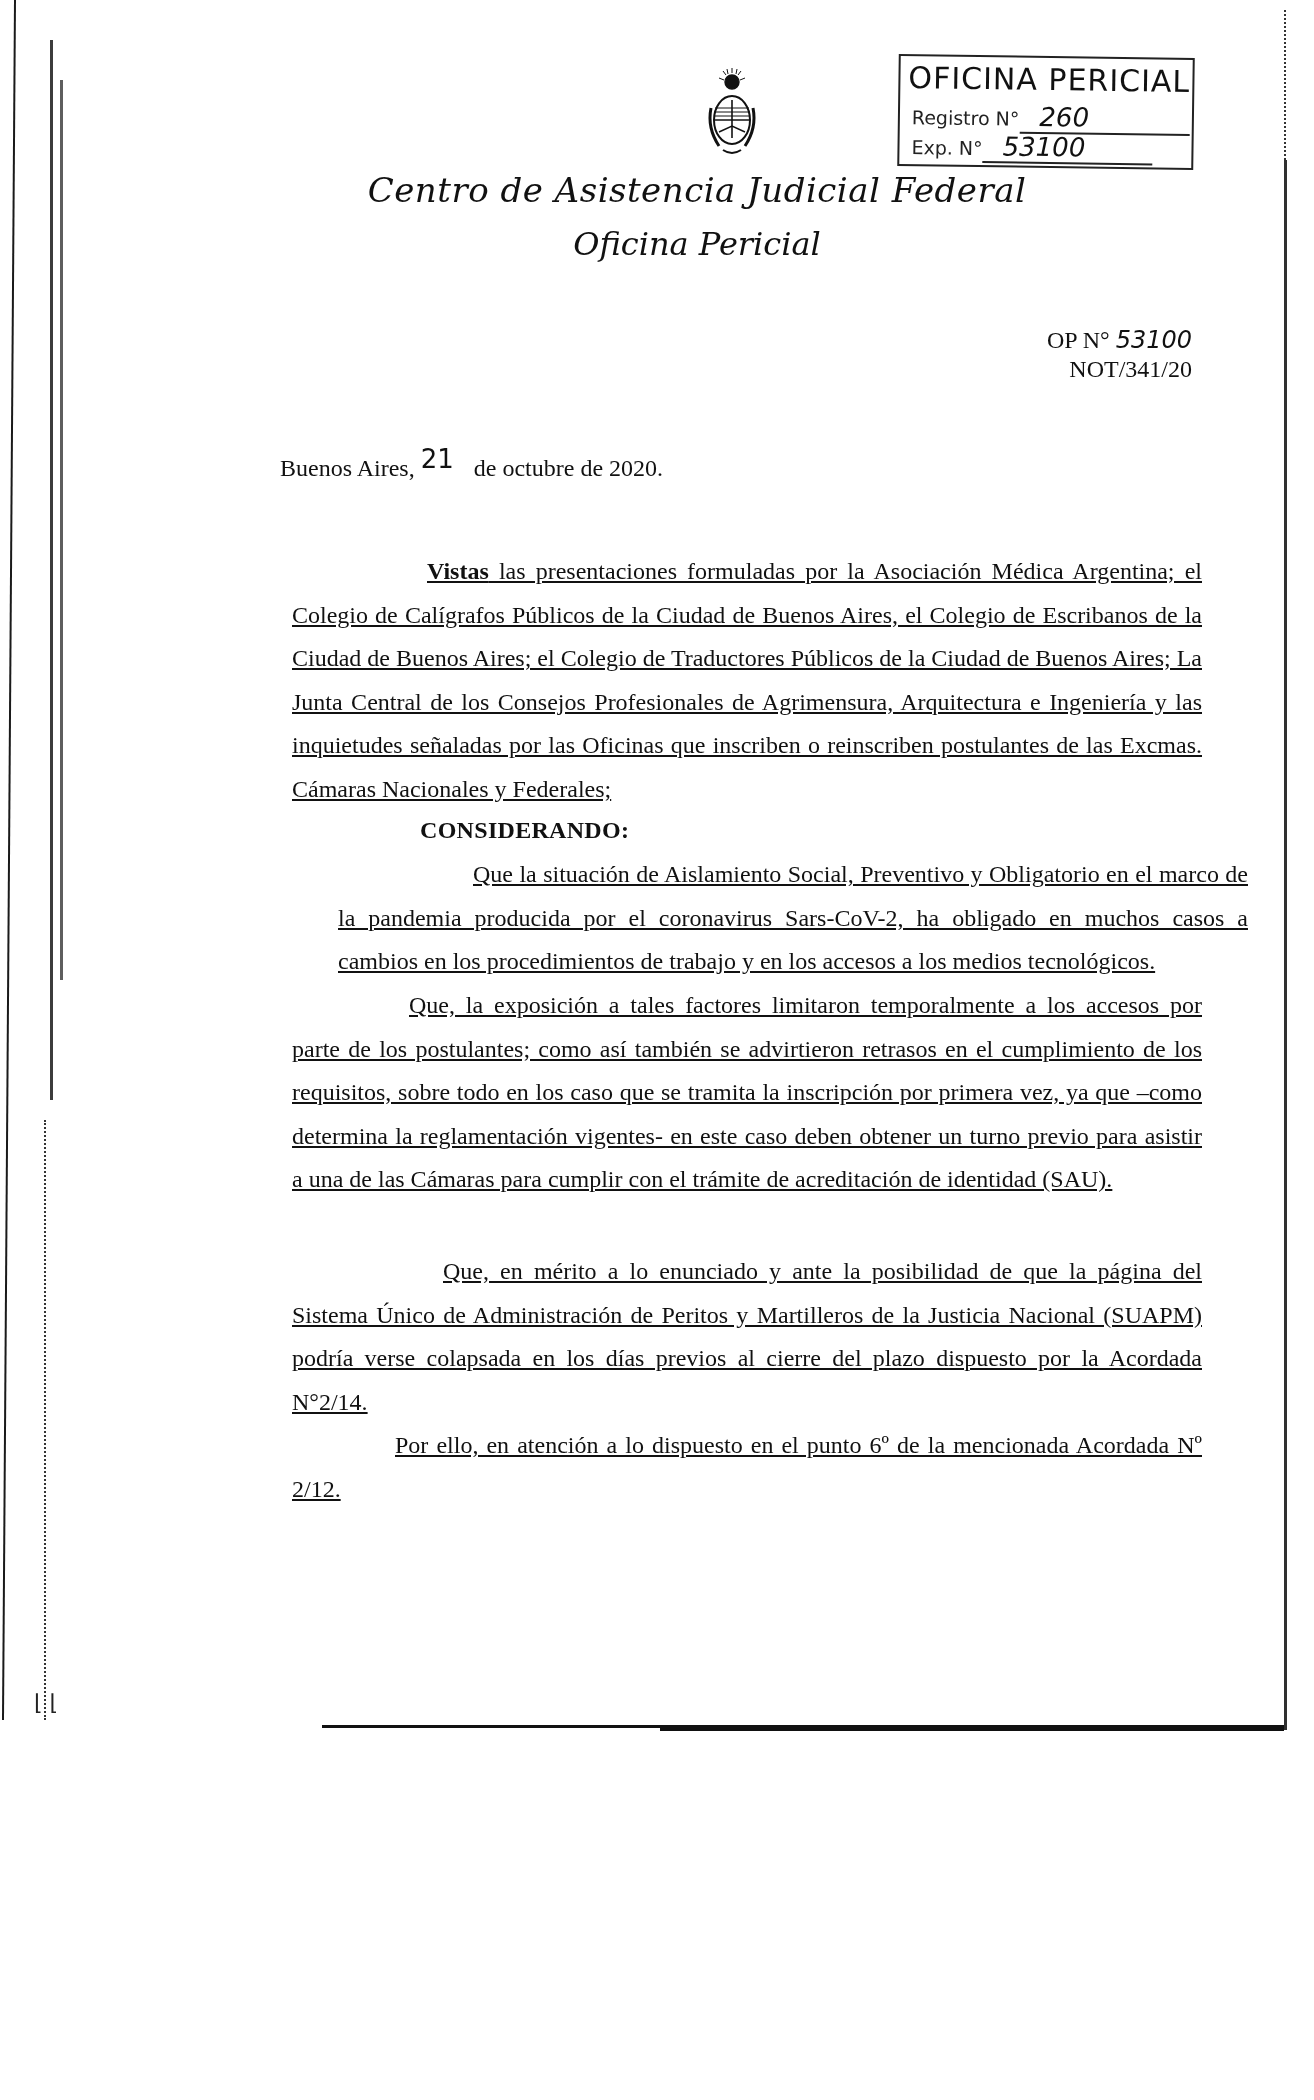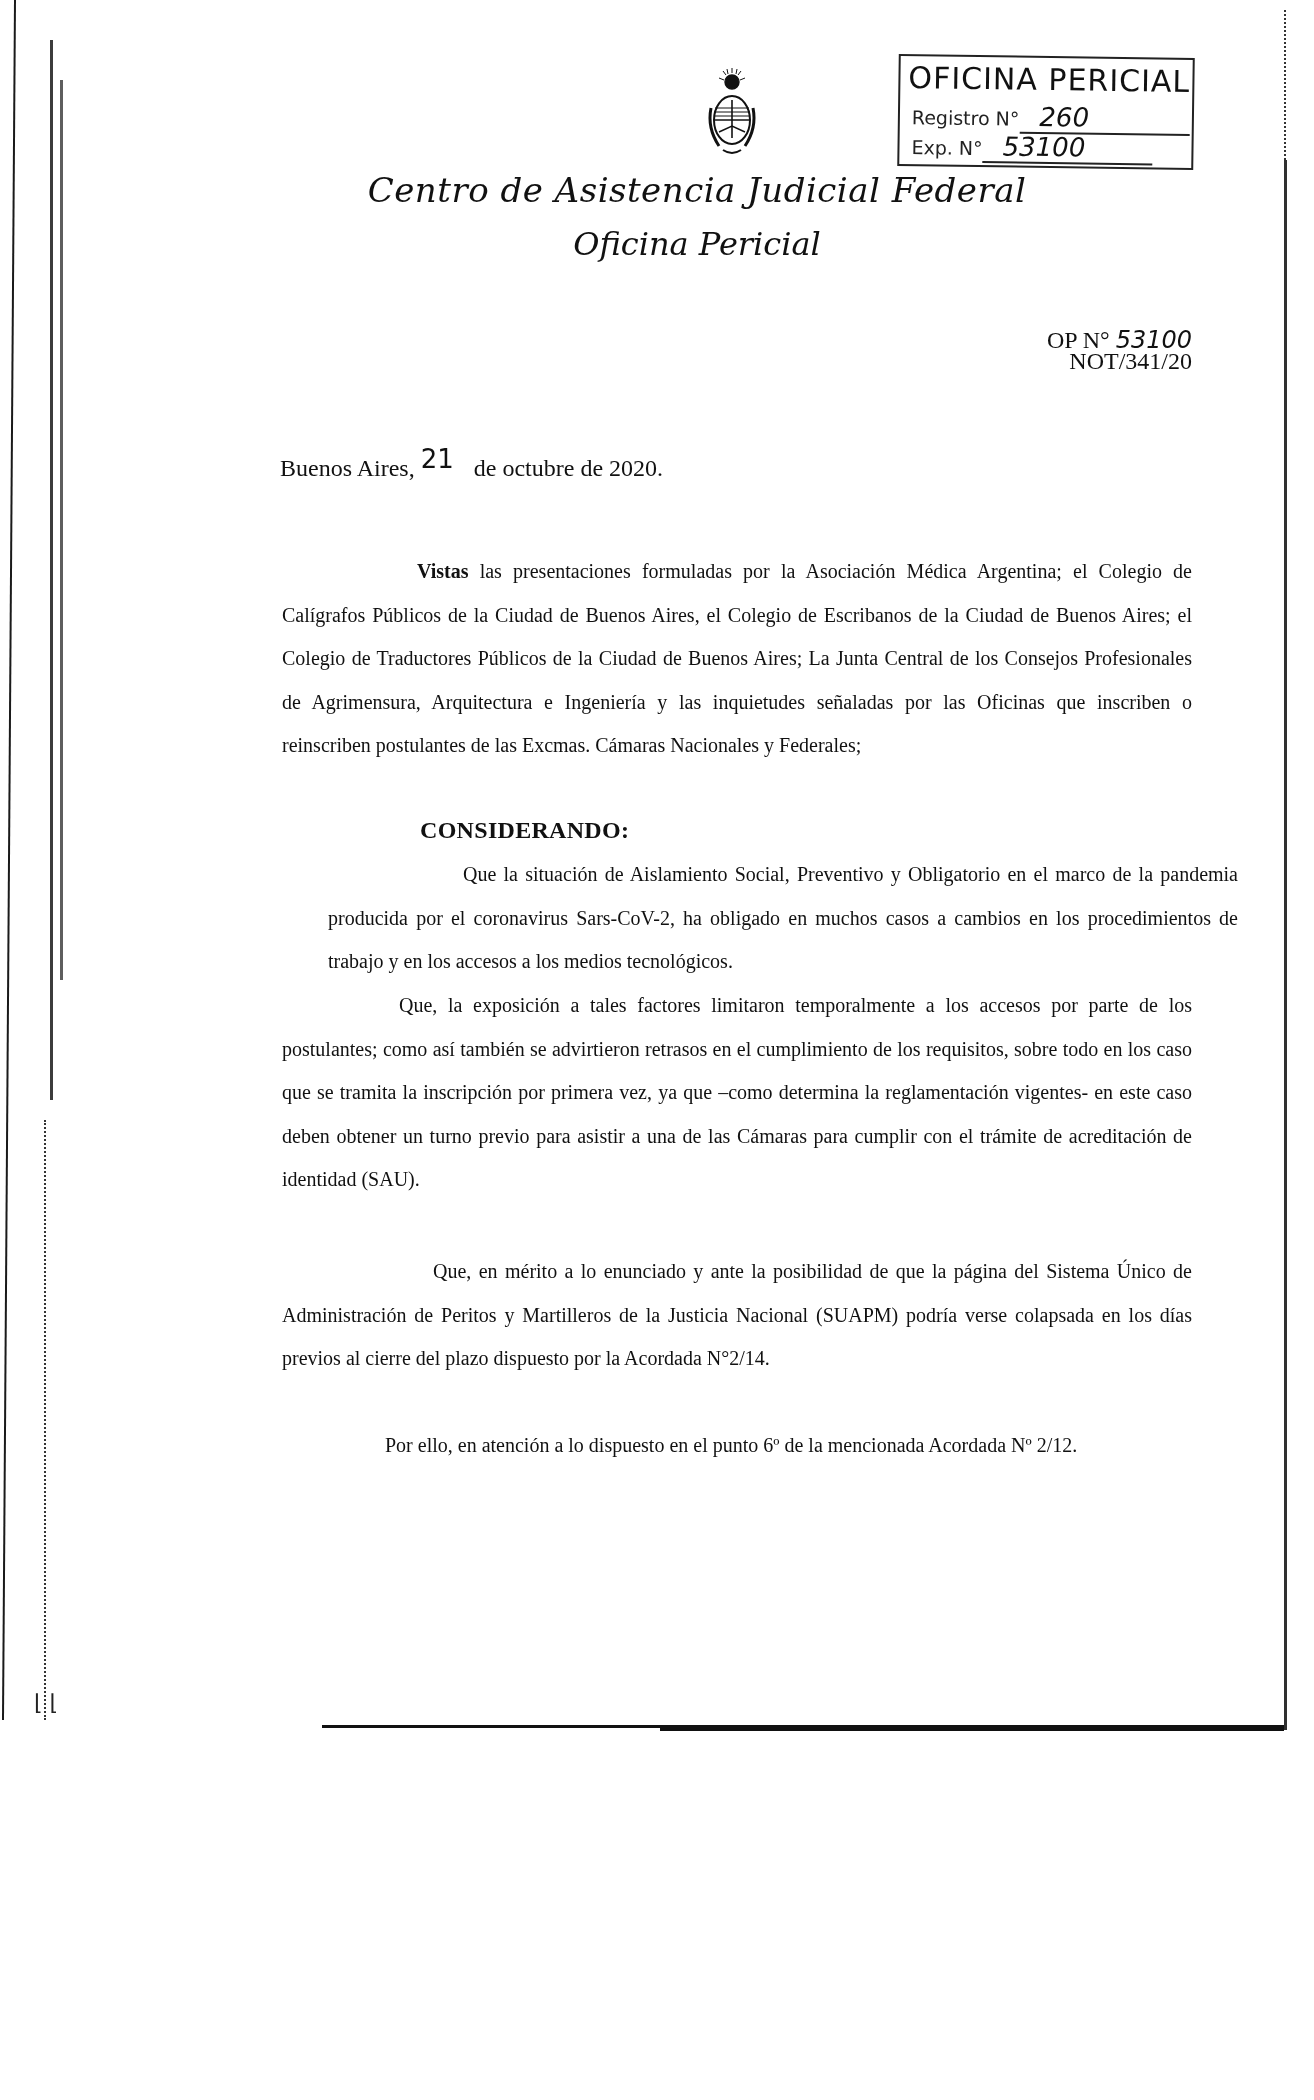--- a/index.html
+++ b/index.html
@@ -15,22 +15,22 @@
   .stamp .hand { font-family: "DejaVu Sans", sans-serif; font-size: 26px; font-style: italic; color: #111;
                  display: inline-block; border-bottom: 2px solid #222; min-width: 150px; padding-left: 20px; }
   .letterhead { position: absolute; left: 0; width: 1314px; text-align: center;
                 font-family: "DejaVu Serif", serif; font-style: italic; color: #111; }
   .lh1 { top: 170px; font-size: 34px; letter-spacing: 0.5px; padding-left: 40px; }
   .lh2 { top: 225px; font-size: 32px; padding-left: 40px; }
   .ref { position: absolute; right: 122px; font-size: 24px; text-align: center; }
   .ref .hand { font-family: "DejaVu Sans", sans-serif; font-style: italic; font-size: 24px; }
   .date { position: absolute; left: 280px; top: 452px; font-size: 24px; }
   .date .hand { font-family: "DejaVu Sans", sans-serif; font-size: 26px; display: inline-block; margin: 0 20px 0 6px; transform: translateY(-8px); }
-  .body { position: absolute; left: 282px; width: 910px; font-size: 20px; line-height: 43.6px;
-          text-align: justify; font-family: "Liberation Serif", serif; }
+  .body { position: absolute; left: 292px; width: 910px; font-size: 24px; line-height: 43.6px;
+          text-align: justify; font-family: "Liberation Serif", serif; text-decoration: underline; }
   .body p { margin: 0; text-indent: 0; }
   .indent-a { text-indent: 135px !important; }
   .indent-b { text-indent: 117px !important; }
   .indent-c { text-indent: 151px !important; }
   .indent-d { text-indent: 103px !important; }
   .heading { position: absolute; left: 420px; top: 817px; font-size: 24px; font-weight: bold; letter-spacing: 0.3px; }
   .bottom-rule { position: absolute; left: 322px; top: 1725px; width: 962px; height: 3px; background: #111; }
   .bottom-rule2 { position: absolute; left: 660px; top: 1728px; width: 624px; height: 3px; background: #111; }
   .margin-mark { position: absolute; font-size: 22px; color: #222; font-family: "DejaVu Sans", sans-serif; }
 </style>
@@ -79,21 +79,21 @@
   </div>
 </div>
 
 <div class="letterhead lh1">Centro de Asistencia Judicial Federal</div>
 <div class="letterhead lh2">Oficina Pericial</div>
 
 <div class="ref" style="top:326px;">
   <span>OP N°</span>
   <span class="hand">53100</span>
 </div>
-<div class="ref" style="top:348px;">NOT/341/20</div>
+<div class="ref" style="top:356px;">NOT/341/20</div>
 
 <div class="date">
   <span>Buenos Aires,</span><span class="hand">21</span><span>de octubre de 2020.</span>
 </div>
 
 <div class="body" style="top:550px;">
   <p class="indent-a"><b>Vistas</b><span> las presentaciones formuladas por la Asociación Médica Argentina; el Colegio de Calígrafos Públicos de la Ciudad de Buenos Aires, el Colegio de Escribanos de la Ciudad de Buenos Aires; el Colegio de Traductores Públicos de la Ciudad de Buenos Aires; La Junta Central de los Consejos Profesionales de Agrimensura, Arquitectura e Ingeniería y las inquietudes señaladas por las Oficinas que inscriben o reinscriben postulantes de las Excmas. Cámaras Nacionales y Federales;</span></p>
 </div>
 
 <div class="heading">CONSIDERANDO:</div>

